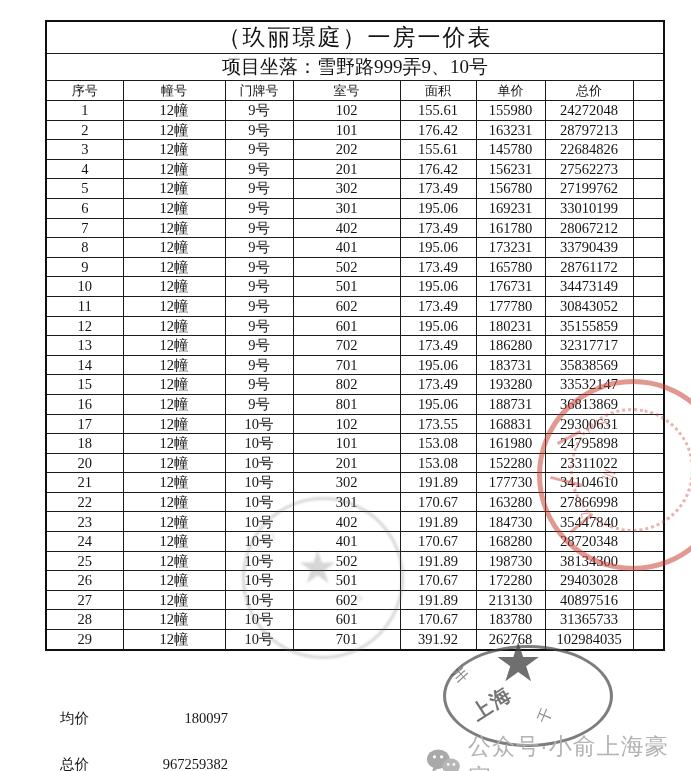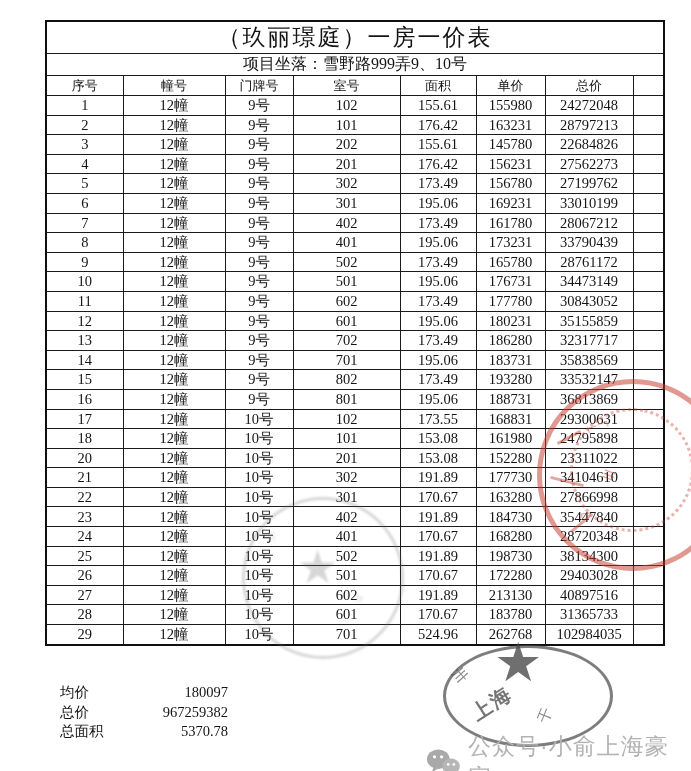--- a/index.html
+++ b/index.html
@@ -5,27 +5,27 @@
   html,body{margin:0;padding:0;background:#ffffff;}
   .page{position:relative;width:691px;height:771px;background:#fff;overflow:hidden;
         font-family:"Liberation Serif","DejaVu Serif",serif;color:#141414;}
 
   
   table.price-table{position:absolute;left:45px;top:20px;border-collapse:collapse;
         table-layout:fixed;border:2px solid #101010;}
   .price-table td,.price-table th{border:1px solid #1b1b1b;text-align:center;
         font-weight:normal;padding:0;overflow:hidden;white-space:nowrap;color:#141414;}
   .title-cell{font-size:23px;font-weight:bold;height:27px;letter-spacing:2px;}
-  .loc-cell{font-size:16px;text-align:left;height:19px;padding-left:5px;}
+  .loc-cell{font-size:19px;text-align:left;height:19px;padding-left:5px;}
   .price-table th{font-size:13px;height:19px;}
   .price-table tbody td{font-size:14.5px;height:18.6px;line-height:1;}
 
   
   .summary{position:absolute;left:60px;top:683px;font-size:14.5px;line-height:19.5px;}
-  .summary .lbl{display:inline-block;width:72px;text-align:left;}
+  .summary .lbl{display:inline-block;width:72px;text-align:left;margin-top:26px;}
   .summary .val{display:inline-block;width:96px;text-align:right;}
 
   
   .stamp{position:absolute;pointer-events:none;}
   .stamp-red{left:537px;top:379px;width:182px;height:182px;border-radius:50%;
         border:5px solid rgba(198,58,45,.52);filter:blur(.5px);}
   .stamp-red .inner-ring{position:absolute;left:28px;top:24px;width:118px;height:118px;
         border-radius:50%;border:3px dotted rgba(198,58,45,.38);transform:rotate(12deg);}
   .red-frag{position:absolute;color:rgba(190,52,40,.5);font-size:20px;filter:blur(.6px);}
   .red-stroke{position:absolute;border-top:3px solid rgba(198,58,45,.45);width:26px;}
@@ -354,21 +354,21 @@
           <td>170.67</td>
           <td>183780</td>
           <td>31365733</td>
           <td></td>
         </tr>
         <tr>
           <td>29</td>
           <td>12幢</td>
           <td>10号</td>
           <td>701</td>
-          <td>524.96</td>
+          <td>391.92</td>
           <td>262768</td>
           <td>102984035</td>
           <td></td>
         </tr>
       </tbody>
   </table>
 
   <div class="summary">
     <div>
       <span class="lbl">均价</span><span class="val">180097</span>

